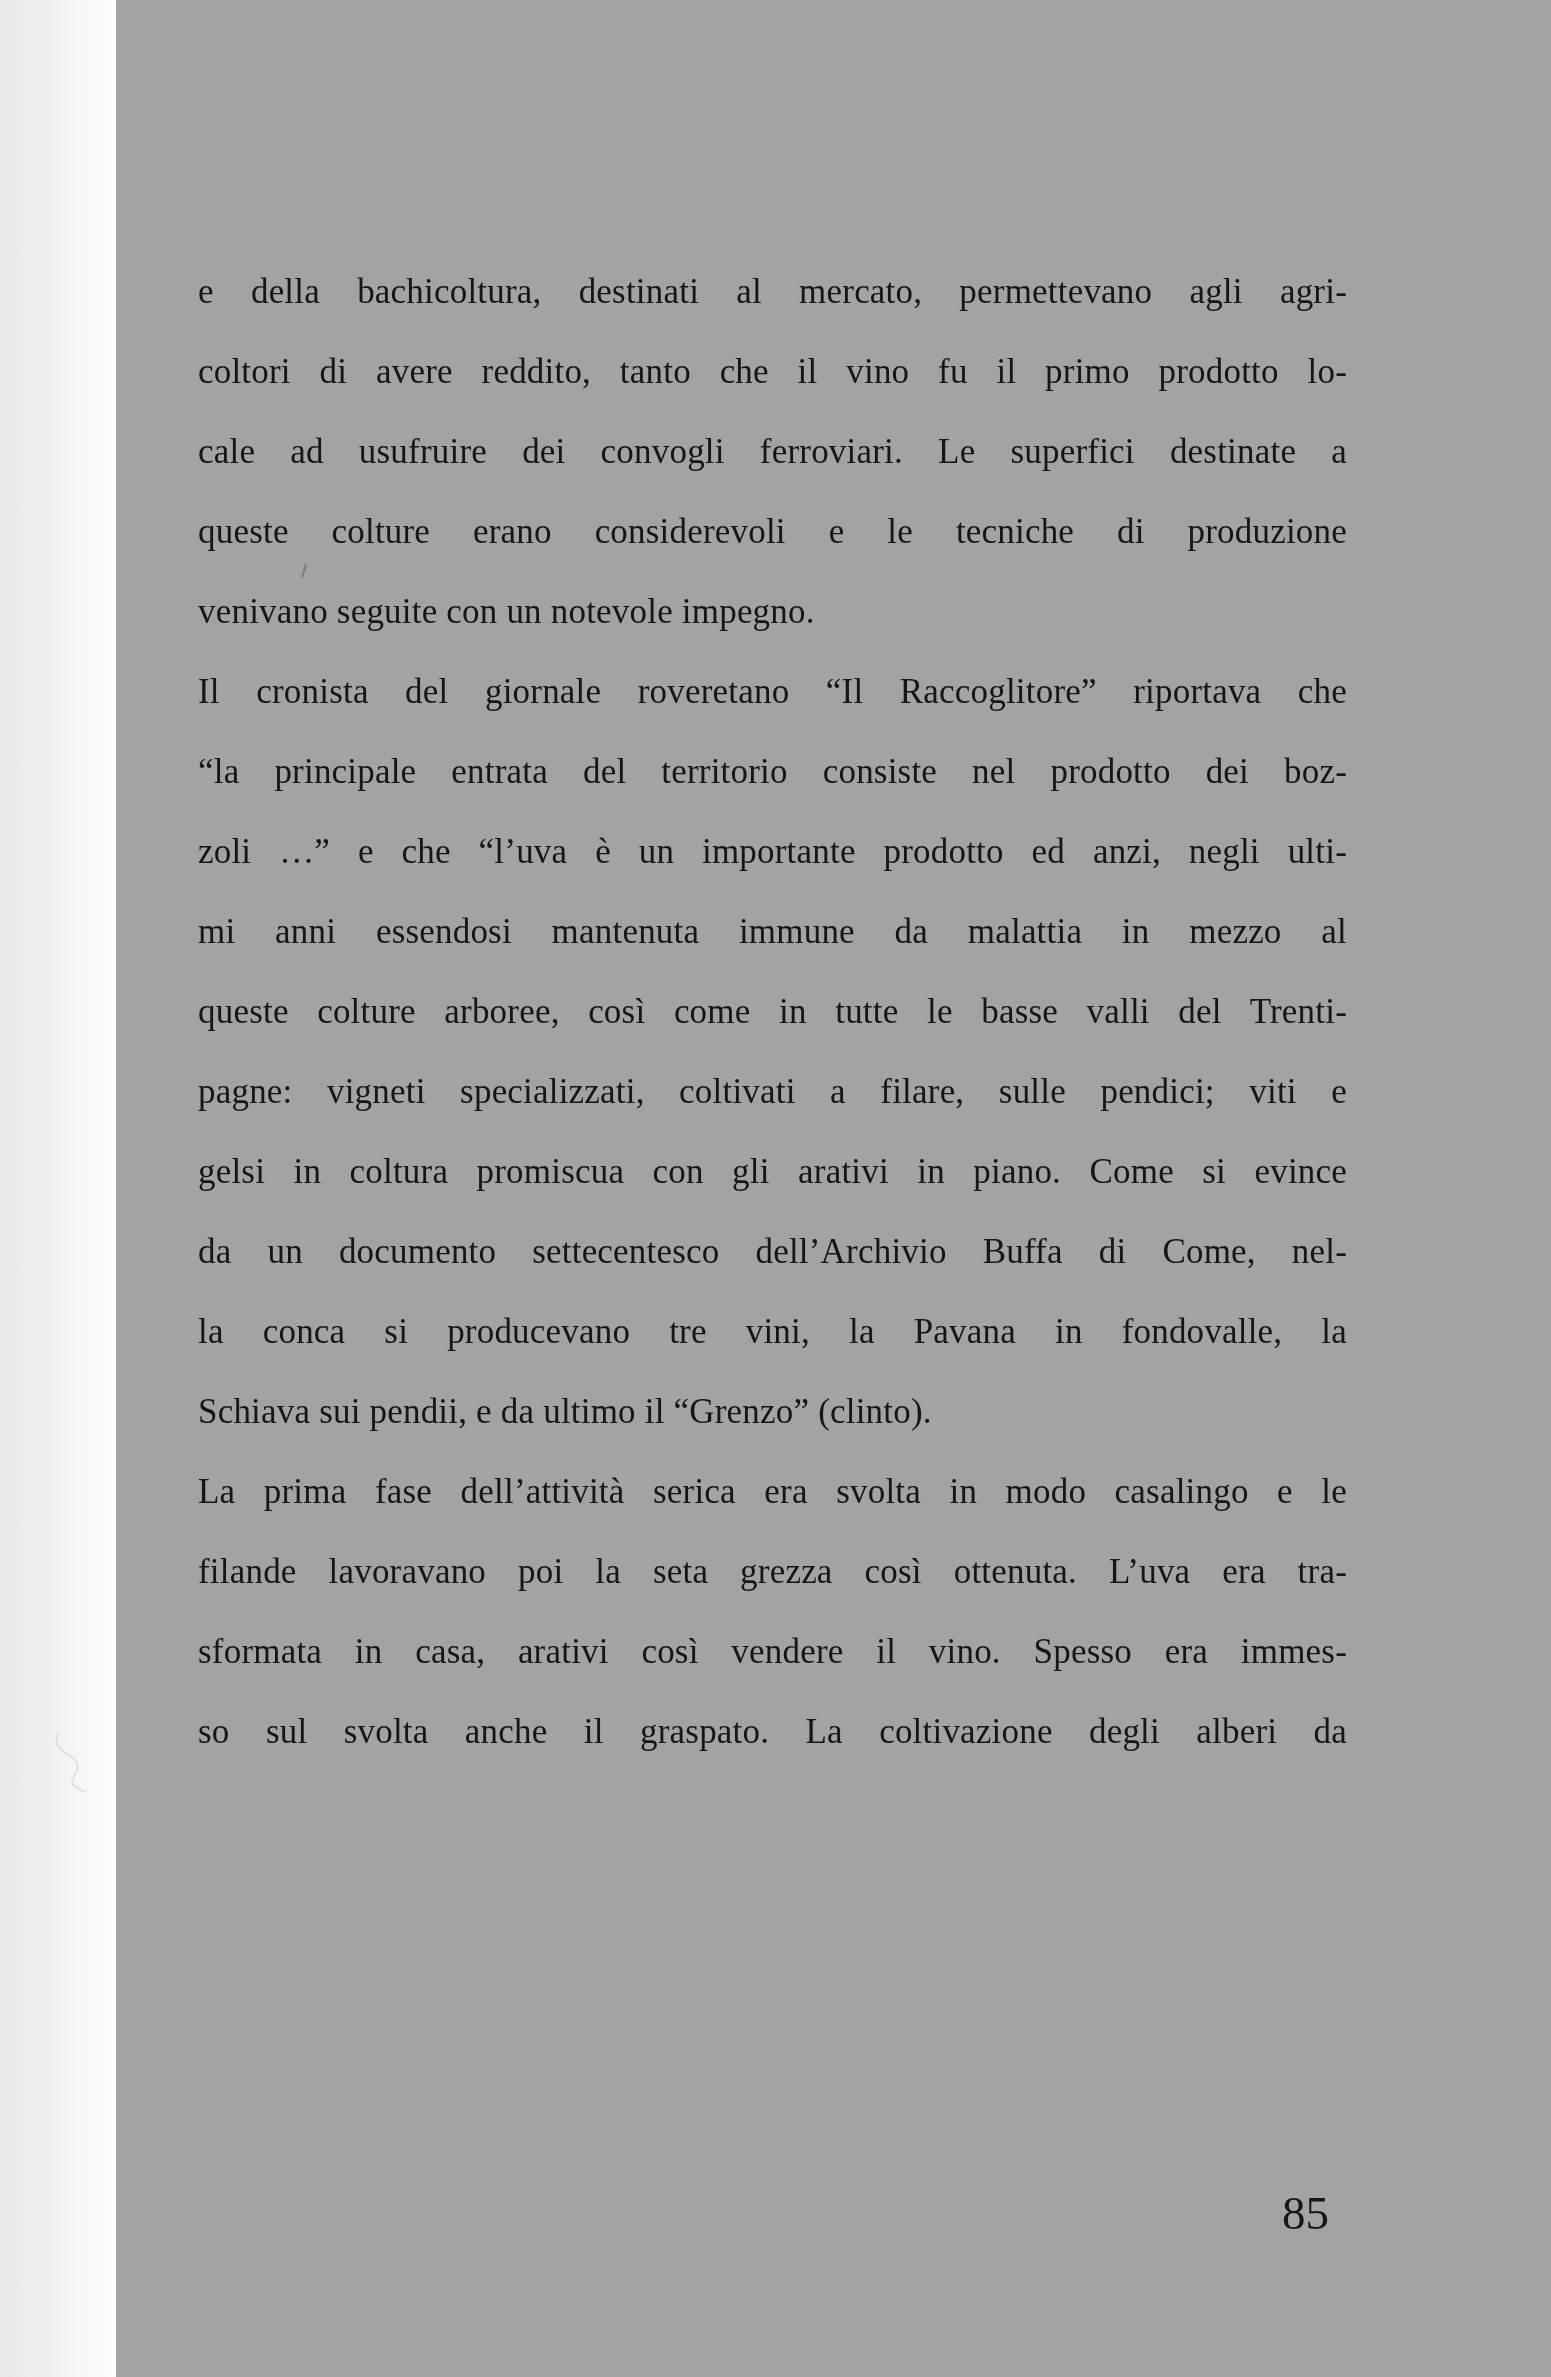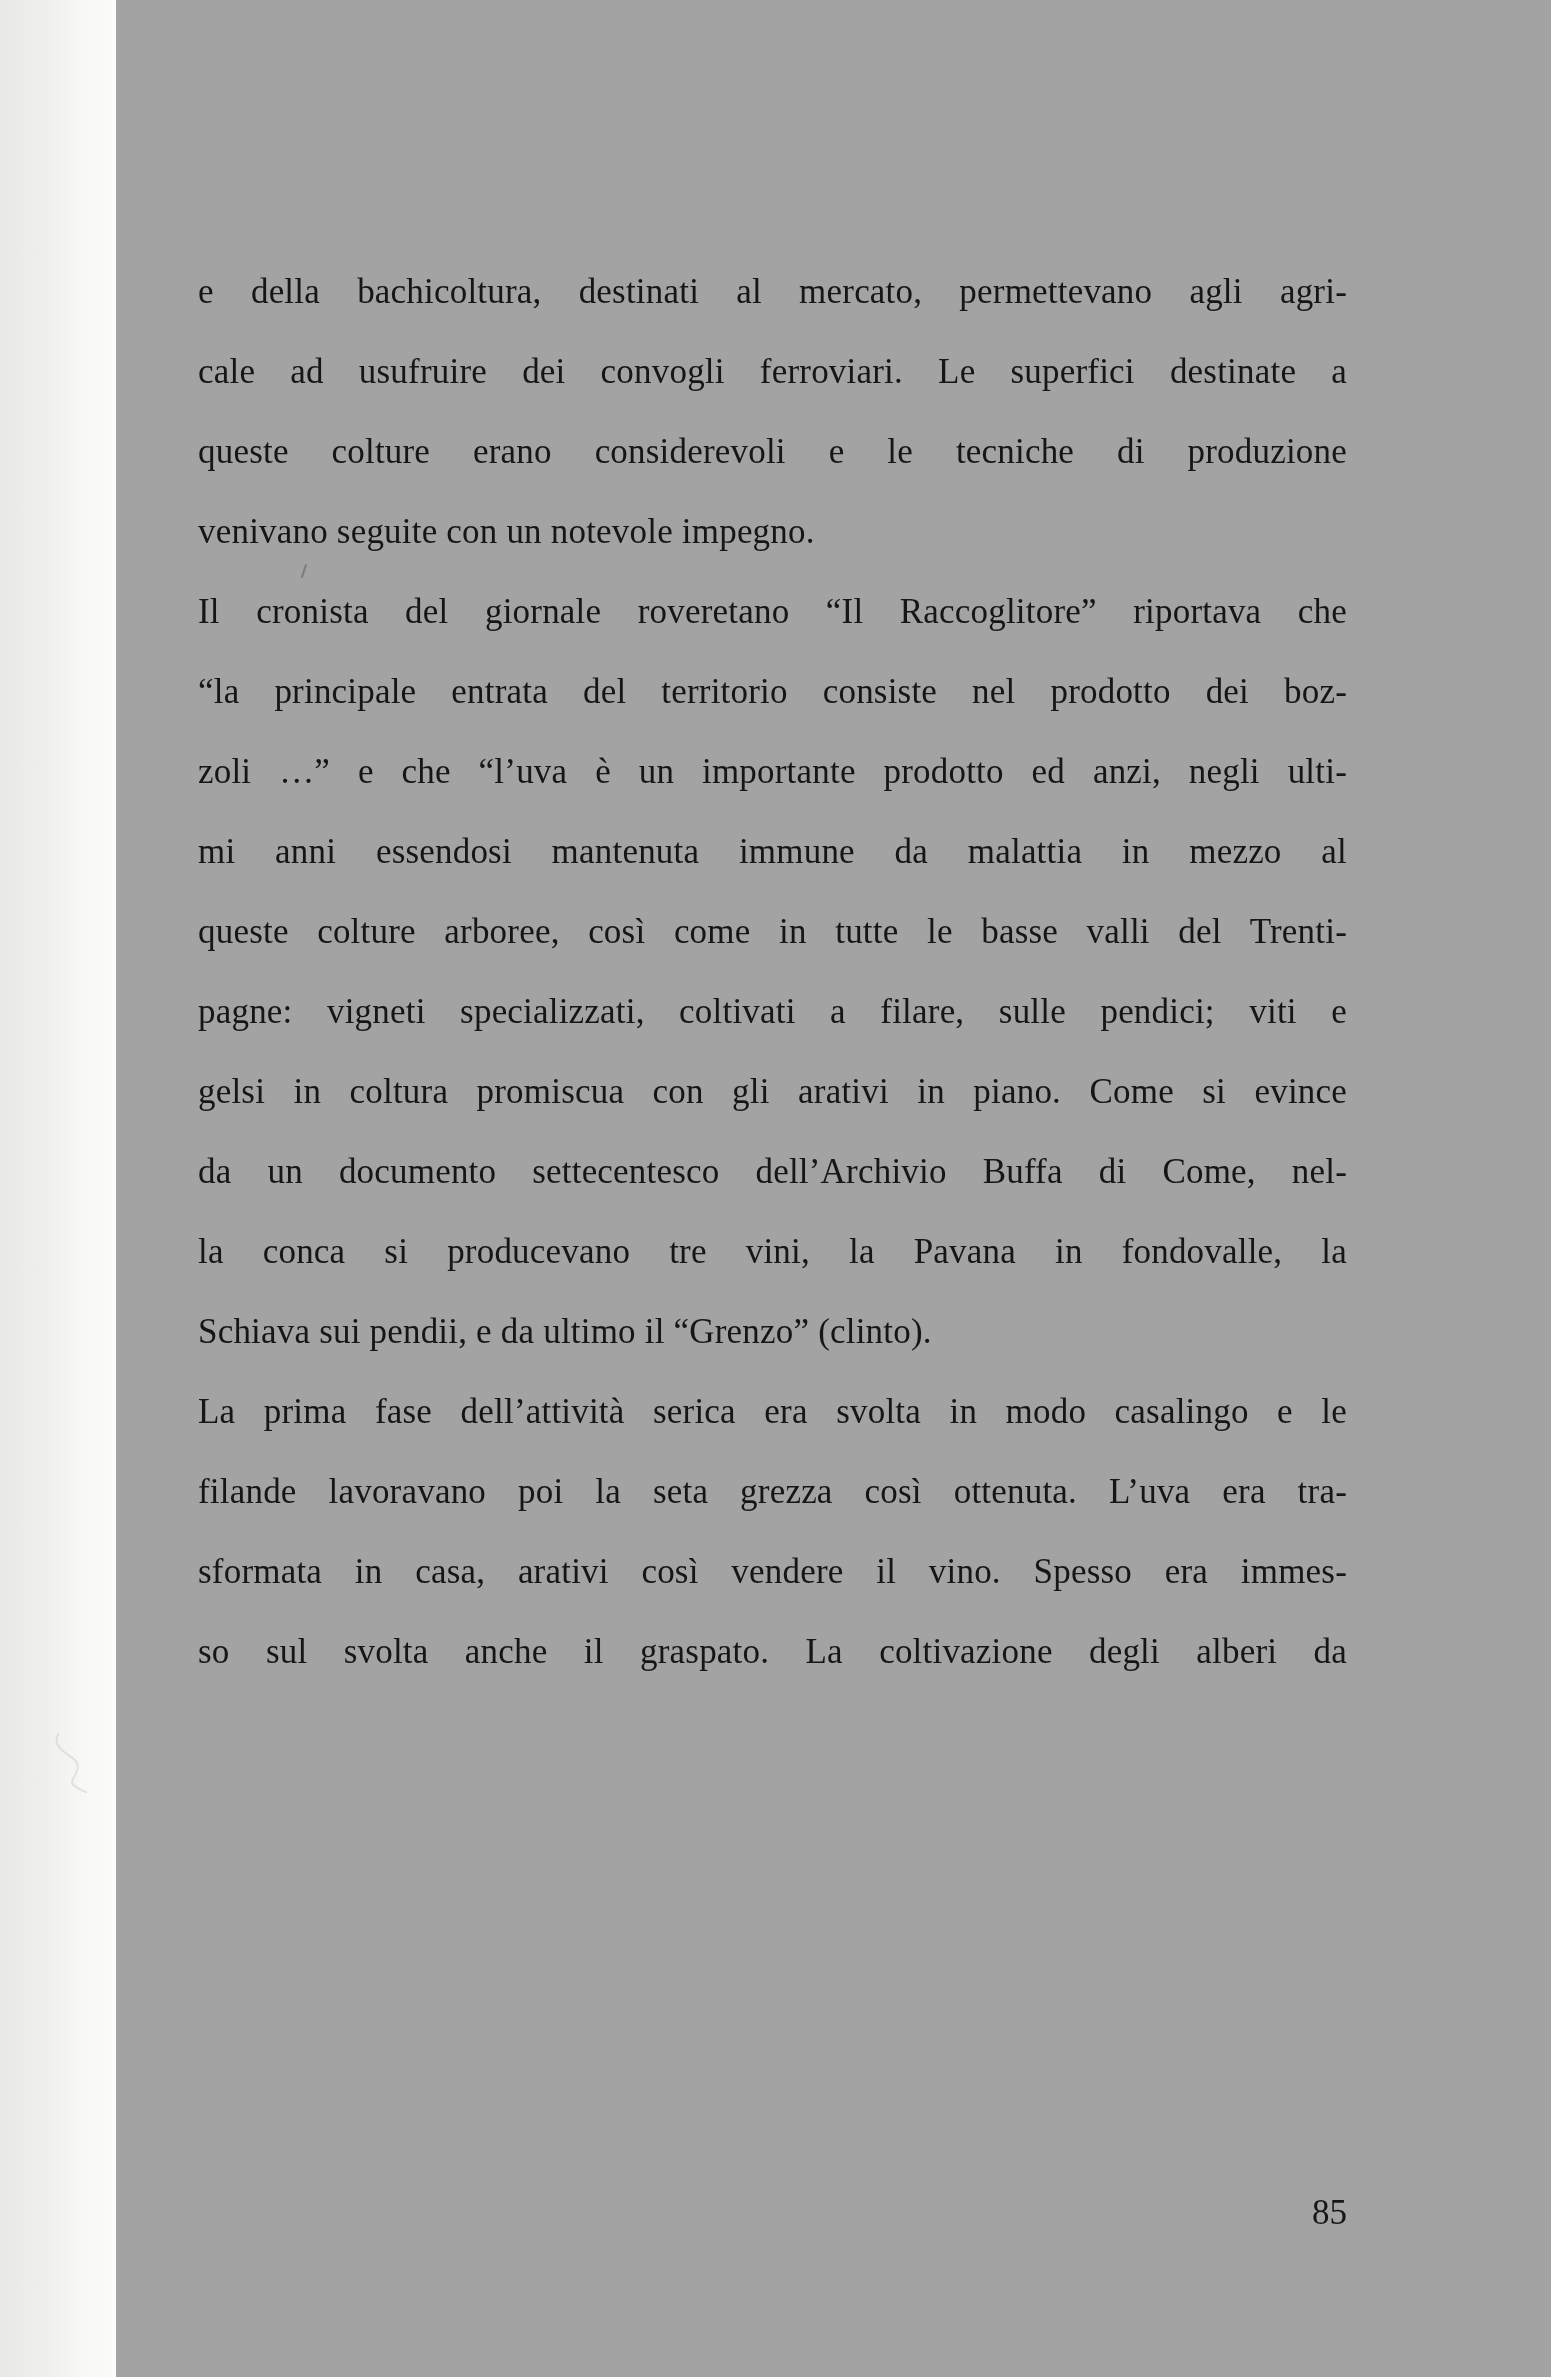--- a/index.html
+++ b/index.html
@@ -39,25 +39,25 @@
     text-justify: inter-word;
     white-space: normal;
     height: 80px;
     overflow: hidden;
   }
   .line.para-end {
     text-align-last: left;
   }
   #page-number {
     position: absolute;
-    left: 198px;
+    left: 180px;
     top: 2193px;
     width: 1149px;
     text-align: right;
-    font-size: 35px;
+    font-size: 47px;
     line-height: 40px;
   }
   
   #artifact-squiggle {
     position: absolute;
     left: 50px;
     top: 1732px;
     width: 43px;
     height: 62px;
     opacity: 0.55;
@@ -74,20 +74,21 @@
   }
 </style>
 </head>
 <body>
 
 <div id="page">
   <div id="gutter"></div>
 
   <div id="text-block">
     <div class="line">e della bachicoltura, destinati al mercato, permettevano agli agri-</div>
+    <div class="line">coltori di avere reddito, tanto che il vino fu il primo prodotto lo-</div>
     <div class="line">cale ad usufruire dei convogli ferroviari. Le superfici destinate a</div>
     <div class="line">queste colture erano considerevoli e le tecniche di produzione</div>
     <div class="line para-end">venivano seguite con un notevole impegno.</div>
     <div class="line">Il cronista del giornale roveretano “Il Raccoglitore” riportava che</div>
     <div class="line">“la principale entrata del territorio consiste nel prodotto dei boz-</div>
     <div class="line">zoli …” e che “l’uva è un importante prodotto ed anzi, negli ulti-</div>
     <div class="line">mi anni essendosi mantenuta immune da malattia in mezzo al</div>
     <div class="line">queste colture arboree, così come in tutte le basse valli del Trenti-</div>
     <div class="line">pagne: vigneti specializzati, coltivati a filare, sulle pendici; viti e</div>
     <div class="line">gelsi in coltura promiscua con gli arativi in piano. Come si evince</div>

